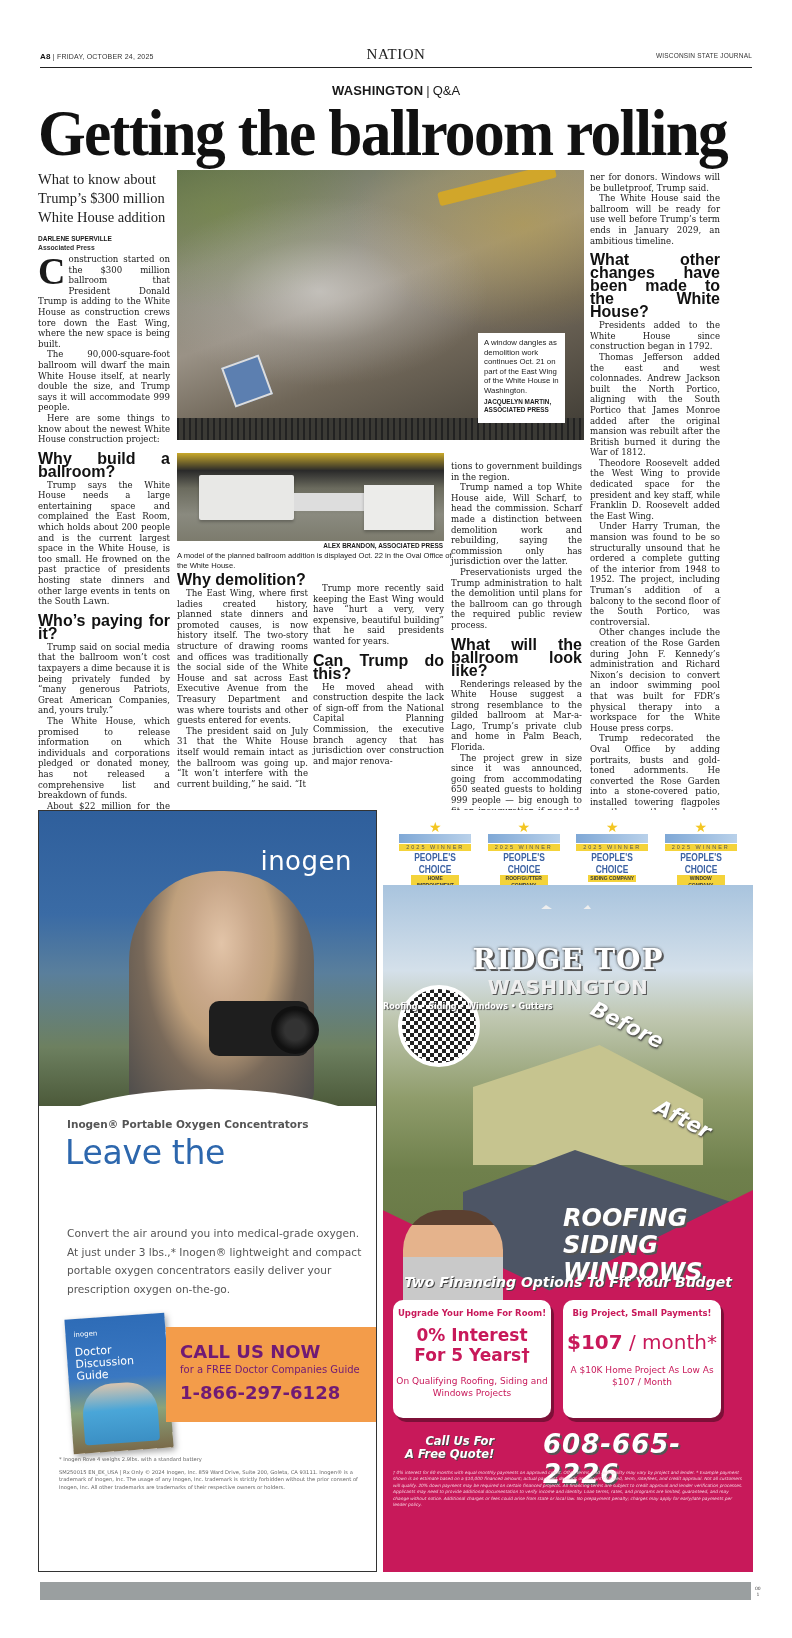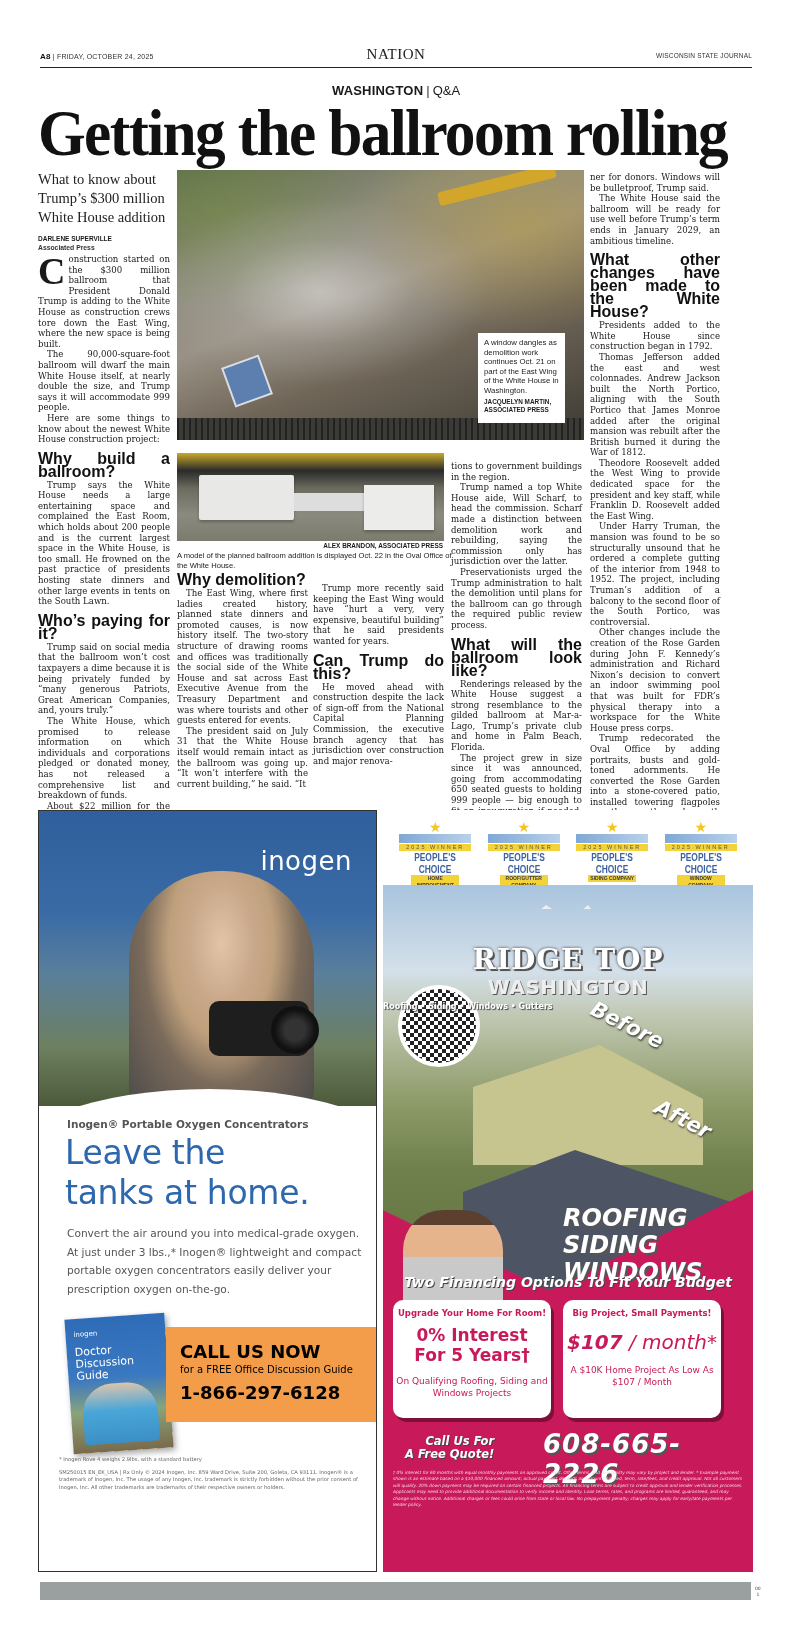--- a/index.html
+++ b/index.html
@@ -53,21 +53,21 @@
     background: linear-gradient(180deg, #2f5f9c 0%, #3a6ba5 35%, #5a7f9c 55%, #6d8060 80%, #4c5a3a 100%); }
   .ad-inogen .person { position: absolute; left: 90px; top: 60px; width: 185px; height: 240px; border-radius: 90px 90px 20px 20px;
     background: radial-gradient(ellipse at 50% 30%, #e2c4a8 0%, #c9a88a 25%, #bfa07c 40%, #7a6a5a 60%, #4a4a4a 100%); }
   .ad-inogen .camera { position: absolute; left: 170px; top: 190px; width: 100px; height: 55px; background: #1e1e1e; border-radius: 10px; }
   .ad-inogen .camera::after { content: ""; position: absolute; right: -10px; top: 5px; width: 48px; height: 48px; border-radius: 50%; background: radial-gradient(circle, #333 0 30%, #111 60%); }
   .ad-inogen .curve { position: absolute; left: -40px; top: 278px; width: 420px; height: 80px; background: #fff; border-radius: 50% 50% 0 0 / 100% 100% 0 0; }
   .inogen-logo { position: absolute; right: 24px; top: 35px; font: 26px "DejaVu Sans", sans-serif; color: #fff; letter-spacing: .5px; }
   .inogen-sub { position: absolute; left: 28px; top: 307px; font: 700 10.5px "DejaVu Sans", sans-serif; color: #555; }
   .inogen-head { position: absolute; left: 26px; top: 322px; font: 33px "DejaVu Sans", sans-serif; line-height: 40px; color: #2d67ad; letter-spacing: -.3px; }
   .inogen-body { position: absolute; left: 28px; top: 413px; width: 300px; font: 10.6px "DejaVu Sans", sans-serif; line-height: 18.5px; color: #555; }
-  .inogen-cta { position: absolute; left: 127px; top: 516px; width: 212px; height: 95px; background: #f39c4a; padding: 14px 0 0 14px; color: #000000; font-family: "DejaVu Sans", sans-serif; }
+  .inogen-cta { position: absolute; left: 127px; top: 516px; width: 212px; height: 95px; background: #f39c4a; padding: 14px 0 0 14px; color: #701a75; font-family: "DejaVu Sans", sans-serif; }
   .inogen-cta .t1 { font-weight: 700; font-size: 18px; line-height: 22px; }
   .inogen-cta .t2 { font-size: 10px; line-height: 13px; }
   .inogen-cta .t3 { font-weight: 700; font-size: 18px; line-height: 30px; margin-top: 2px; }
   .guide { position: absolute; left: 30px; top: 505px; width: 100px; height: 135px; transform: rotate(-4deg); background: linear-gradient(180deg, #2e6cb7 0%, #3a78c2 45%, #8aa37a 70%, #7a6a4a 100%); box-shadow: 2px 3px 6px rgba(0,0,0,.35); padding: 10px 8px; color: #fff; font: 11px "DejaVu Sans", sans-serif; line-height: 12px; }
   .guide .mini { font-size: 7px; margin-bottom: 6px; }
   .guide .people { position: absolute; left: 12px; bottom: 8px; width: 75px; height: 60px; border-radius: 30px 30px 4px 4px; background: linear-gradient(180deg, #d9c4ad 0%, #4aa6d8 45%, #3b8fc4 100%); }
   .inogen-fine { position: absolute; left: 20px; top: 645px; width: 310px; font: 5.2px "DejaVu Sans", sans-serif; line-height: 7.5px; color: #666; }
   .inogen-fine .fn { margin-bottom: 5px; }
 
   .ad-ridge { position: absolute; left: 383px; top: 810px; width: 370px; height: 762px; background: #fff; overflow: hidden; }
@@ -92,21 +92,21 @@
   .before-label { position: absolute; left: 205px; top: 128px; transform: rotate(27deg); font: italic 700 21px "DejaVu Sans", sans-serif; color: #fff; text-shadow: 1px 1px 2px #333; }
   .after-label { position: absolute; left: 270px; top: 222px; transform: rotate(27deg); font: italic 700 21px "DejaVu Sans", sans-serif; color: #fff; text-shadow: 1px 1px 2px #333; }
   .ridge-pink { position: absolute; left: 0; top: 360px; width: 100%; height: 402px; background: #c8195a; clip-path: polygon(0 10%, 45% 30%, 100% 5%, 100% 100%, 0 100%); }
   .mascot { position: absolute; left: 20px; top: 400px; width: 100px; height: 125px; border-radius: 40px 40px 10px 10px; background: linear-gradient(180deg, #5b4030 0 12%, #e5b38c 12% 38%, #c9c9c9 38% 78%, #3a5fa8 78%); }
   .services-big { position: absolute; left: 180px; top: 395px; font: italic 900 24px "DejaVu Sans", sans-serif; line-height: 27px; color: #fff; text-shadow: 2px 2px 0 #555; }
   .finance-head { position: absolute; left: 0; right: 0; top: 464px; text-align: center; font: italic 700 14px "DejaVu Sans", sans-serif; color: #fff; text-shadow: 1px 1px 0 #444; }
   .fin-box { position: absolute; top: 490px; width: 158px; height: 118px; background: #fff; border-radius: 10px; text-align: center; font-family: "DejaVu Sans", sans-serif; color: #c8195a; padding-top: 8px; box-shadow: 3px 4px 0 #7d1038; }
   .fin-box .h { font-weight: 700; font-size: 8.5px; }
   .fin-box .big { font-weight: 900; font-size: 17px; line-height: 20px; margin-top: 7px; }
   .fin-box .small { font-size: 9px; line-height: 12px; margin-top: 10px; }
-  .fin-box.right .big { font-size: 20px; margin-top: 12px; line-height: 24px; font-style: italic; }
+  .fin-box.right .big { font-size: 20px; margin-top: 12px; line-height: 24px; }
   .fin-box.right .big span { font-weight: 400; }
   .ridge-call { position: absolute; left: 22px; top: 625px; text-align: right; font: italic 700 11.5px "DejaVu Sans", sans-serif; line-height: 13px; color: #fff; text-shadow: 1px 1px 0 #444; }
   .ridge-phone { position: absolute; left: 123px; top: 619px; font: italic 900 26px "DejaVu Sans", sans-serif; color: #fff; text-shadow: 2px 2px 0 #555; letter-spacing: 1px; margin-left: 37px; }
   .ridge-fine { position: absolute; left: 10px; top: 660px; width: 350px; font: italic 4.3px "DejaVu Sans", sans-serif; line-height: 6.4px; color: #f8d3e0; }
 
   .bottom-bar { position: absolute; left: 40px; top: 1582px; width: 711px; height: 18px; background: #9a9fa0; }
   .bottom-mark { position: absolute; left: 755px; top: 1586px; font: 4.5px "DejaVu Sans", sans-serif; color: #444; line-height: 6px; text-align: center; }
 </style>
 </head>
 <body>
@@ -197,31 +197,30 @@
 
 <div class="ad-inogen">
   <div class="hero"></div>
   <div class="person"></div>
   <div class="camera"></div>
   <div class="curve"></div>
   <div class="inogen-logo">inogen</div>
   <div class="inogen-sub">Inogen® Portable Oxygen Concentrators</div>
   <div class="inogen-head">
     <div>Leave the</div>
-    <div>tanks at home.</div>
   </div>
   <div class="inogen-body">Convert the air around you into medical-grade oxygen. At just under 3 lbs.,* Inogen® lightweight and compact portable oxygen concentrators easily deliver your prescription oxygen on-the-go.</div>
   <div class="guide">
     <div class="mini">inogen</div>
     <div>Doctor Discussion Guide</div>
     <div class="people"></div>
   </div>
   <div class="inogen-cta">
     <div class="t1">CALL US NOW</div>
-    <div class="t2">for a FREE Office Discussion Guide</div>
+    <div class="t2">for a FREE Doctor Companies Guide</div>
     <div class="t3">1-866-297-6128</div>
   </div>
   <div class="inogen-fine">
     <div class="fn">* Inogen Rove 4 weighs 2.9lbs. with a standard battery</div>
     <div>SM250015 EN_EK_USA | Rx Only © 2024 Inogen, Inc. 859 Ward Drive, Suite 200, Goleta, CA 93111. Inogen® is a trademark of Inogen, Inc. The usage of any Inogen, Inc. trademark is strictly forbidden without the prior consent of Inogen, Inc. All other trademarks are trademarks of their respective owners or holders.</div>
   </div>
 </div>
 
 <div class="ad-ridge">
   <div class="badges">

